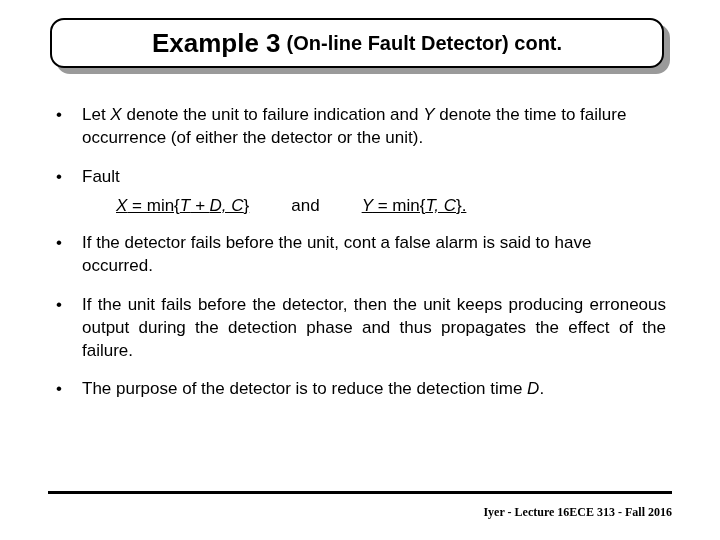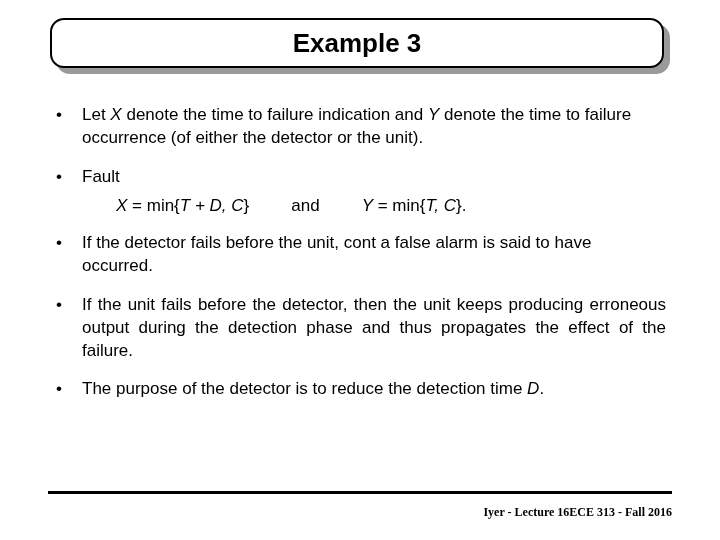--- a/index.html
+++ b/index.html
@@ -65,21 +65,21 @@
   .btext {
     flex: 1;
   }
   .justify { text-align: justify; }
   .it { font-style: italic; }
   .eqline {
     margin: 4px 0 0 60px;
     display: flex;
     align-items: baseline;
   }
-  .eq-part { white-space: nowrap; }
+  .eq-part { white-space: nowrap; text-decoration: underline; }
   .eq-and { margin: 0 42px; }
   .divider {
     position: absolute;
     left: 48px;
     width: 624px;
     bottom: 46px;
     border-top: 3px solid #000;
   }
   .footer {
     position: absolute;
@@ -93,29 +93,30 @@
     font-weight: bold;
   }
 </style>
 </head>
 <body>
 
 <div class="title-wrap">
   <div class="title-shadow"></div>
   <div class="title-box">
     <span class="title-main">Example 3</span>
+    <span class="title-sub">(On-line Fault Detector) cont.</span>
   </div>
 </div>
 
 <div class="content">
 
   <div class="bullet">
     <div class="bdot">•</div>
     <div class="btext">
-      <span>Let </span><span class="it">X</span><span> denote the time to failure indication and </span><span class="it">Y</span><span> denote the time to failure occurrence (of either the detector or the unit).</span>
+      <span>Let </span><span class="it">X</span><span> denote the unit to failure indication and </span><span class="it">Y</span><span> denote the time to failure occurrence (of either the detector or the unit).</span>
     </div>
   </div>
 
   <div class="bullet" style="margin-bottom:6px;">
     <div class="bdot">•</div>
     <div class="btext">Fault</div>
   </div>
 
   <div class="eqline">
     <span class="eq-part">

